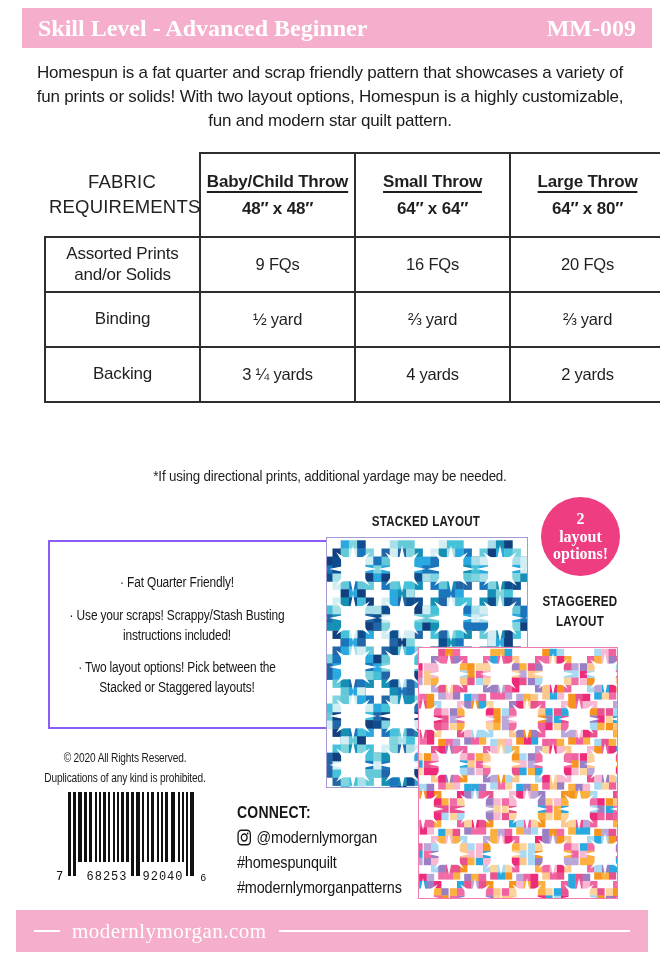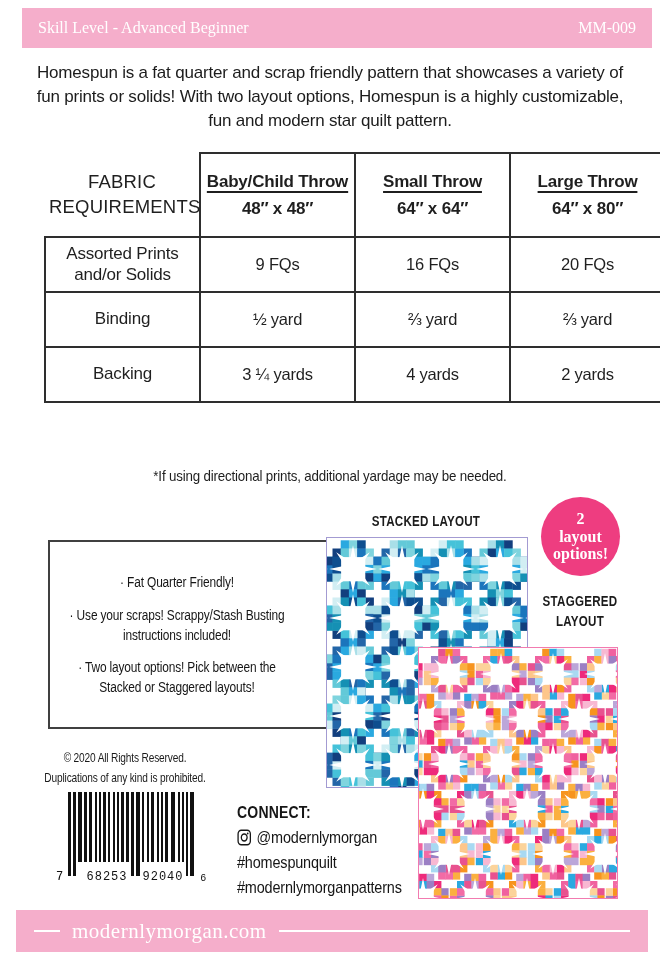--- a/index.html
+++ b/index.html
@@ -6,21 +6,21 @@
   .page{
     position:relative;width:660px;height:957px;background:#fff;overflow:hidden;
     font-family:"Liberation Sans","DejaVu Sans",sans-serif;color:#222;
     letter-spacing:-0.2px;
   }
   
   .topbar{
     position:absolute;left:22px;top:8px;width:630px;height:40px;
     background:var(--pink,#f5aecb);display:flex;align-items:center;justify-content:space-between;
     padding:0 16px;box-sizing:border-box;
-    font-family:"Liberation Serif","DejaVu Serif",serif;font-weight:normal;color:#fff;font-size:16px;
+    font-family:"Liberation Serif","DejaVu Serif",serif;font-weight:bold;color:#fff;font-size:24px;
     letter-spacing:0;
   }
   
   .intro{
     position:absolute;left:35px;top:61px;width:590px;text-align:center;
     font-size:17px;line-height:1.42;color:#1c1c1c;margin:0;
   }
   
   table.req{
     position:absolute;left:44px;top:152px;width:622px;border-collapse:collapse;
@@ -35,21 +35,21 @@
   .colname{display:block;font-size:17px;text-decoration:underline;text-underline-offset:4px;text-decoration-thickness:1.5px;}
   .colsize{display:block;font-size:17px;margin-top:7px;}
   td.rowlabel{font-size:17px;line-height:1.2;}
   td.val{font-size:16.5px;}
   .footnote{
     position:absolute;left:40px;top:468px;width:580px;text-align:center;font-size:14.5px;color:#1e1e1e;
     transform:scaleX(0.92);
   }
   
   .features{
-    position:absolute;left:48px;top:540px;width:283px;height:189px;border:2px solid #404040;
+    position:absolute;left:48px;top:540px;width:283px;height:189px;border:2px solid #8b5cf6;
     box-sizing:border-box;display:flex;align-items:center;justify-content:center;
   }
   .features-inner{width:292px;margin-left:-26px;transform:scaleX(0.77);transform-origin:center;
     text-align:center;font-size:15.5px;line-height:1.28;color:#161616;}
   .features-inner p{margin:13px 0;}
   .features-inner p::before{content:"·  ";}
   
   .qlabel{
     position:absolute;font-weight:bold;font-size:14.5px;color:#1b1b1b;text-align:center;
     transform:scaleX(0.8);letter-spacing:0.3px;line-height:1.35;

